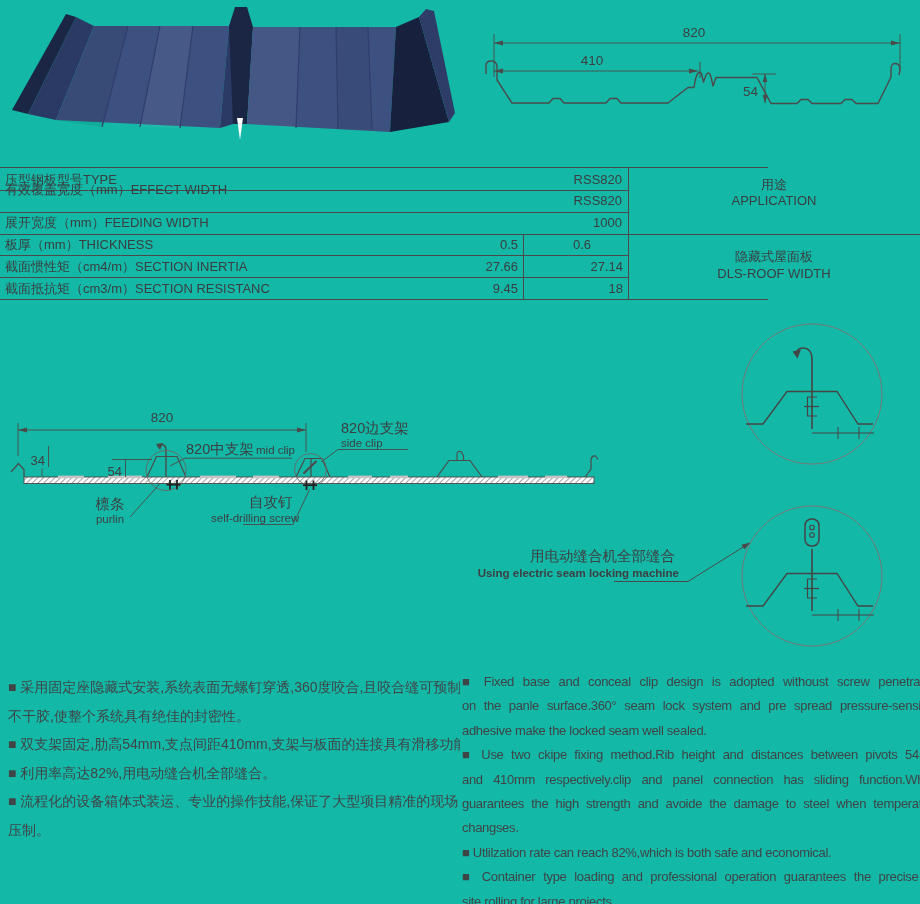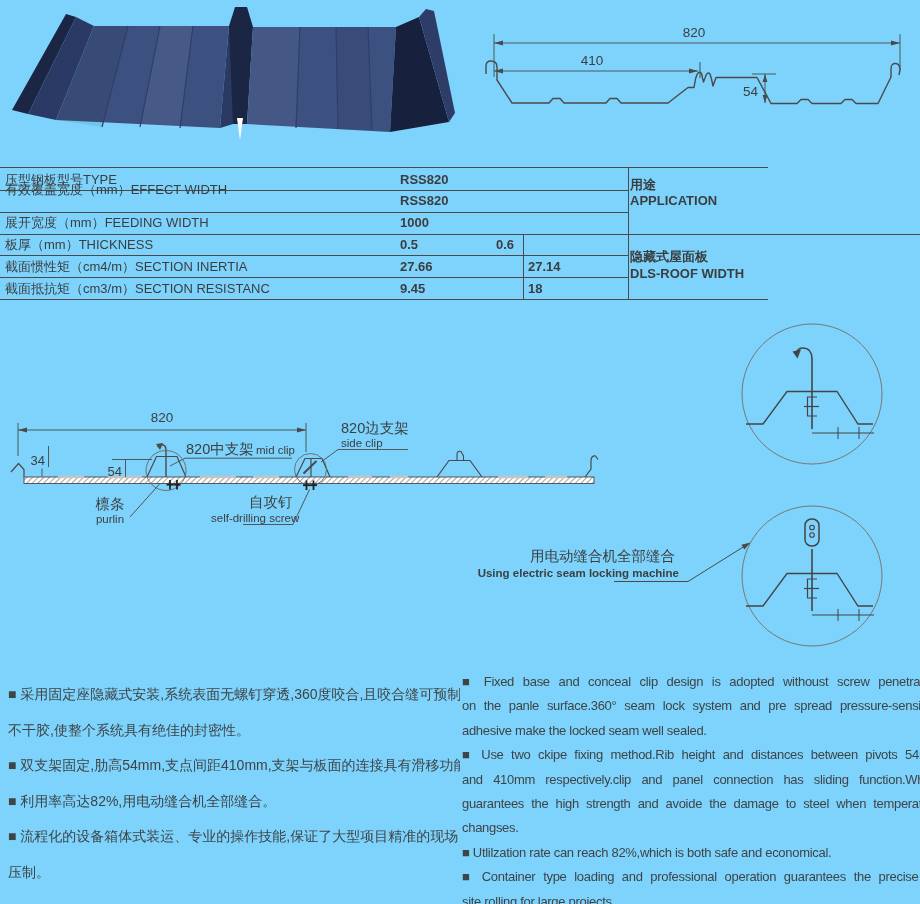--- a/index.html
+++ b/index.html
@@ -1,30 +1,30 @@
 <!DOCTYPE html>
 <html><head>
 <meta charset="utf-8">
 <style>
   html,body{margin:0;padding:0;background:#ffffff;}
-  #page{position:relative;width:920px;height:904px;background:#7dd3fc;overflow:hidden;
+  #page{position:relative;width:920px;height:904px;background:#14b8a6;overflow:hidden;
         font-family:"Liberation Sans","DejaVu Sans",sans-serif;color:#3a3e40;}
   svg text{font-family:"Liberation Sans","DejaVu Sans",sans-serif;fill:#3c4043;}
   
   #spec-table{position:absolute;left:0;top:167px;width:768px;height:131px;
               border-top:1px solid #4a4a4a;border-bottom:1px solid #4a4a4a;font-size:13px;}
   .hline{position:absolute;height:0;border-top:1px solid #4a4a4a;}
   .vline{position:absolute;width:0;border-left:1px solid #4a4a4a;}
   .t-label{position:absolute;left:5px;height:21px;line-height:21px;white-space:nowrap;}
-  .t-val{position:absolute;text-align:left;height:21px;line-height:21px;font-weight:bold;}
-  .t-right{position:absolute;text-align:left;line-height:16.5px;white-space:nowrap;font-weight:bold;}
+  .t-val{position:absolute;text-align:right;height:21px;line-height:21px;}
+  .t-right{position:absolute;text-align:center;line-height:16.5px;white-space:nowrap;}
   
   #features-zh{position:absolute;left:8px;top:673px;width:452px;overflow:hidden;
                font-size:14px;line-height:28.6px;color:#3f4447;}
-  #features-zh .zline{white-space:nowrap;margin-top:7px;}
+  #features-zh .zline{white-space:nowrap;}
   #features-en{position:absolute;left:462px;top:670px;width:478px;
                font-size:13px;letter-spacing:-0.3px;line-height:24.4px;color:#3f4447;}
   .en-line{white-space:nowrap;}
   .jline{text-align:justify;text-align-last:justify;}
   .lline{text-align:left;text-align-last:left;}
 </style>
 </head>
 <body>
 
 <div id="page">

